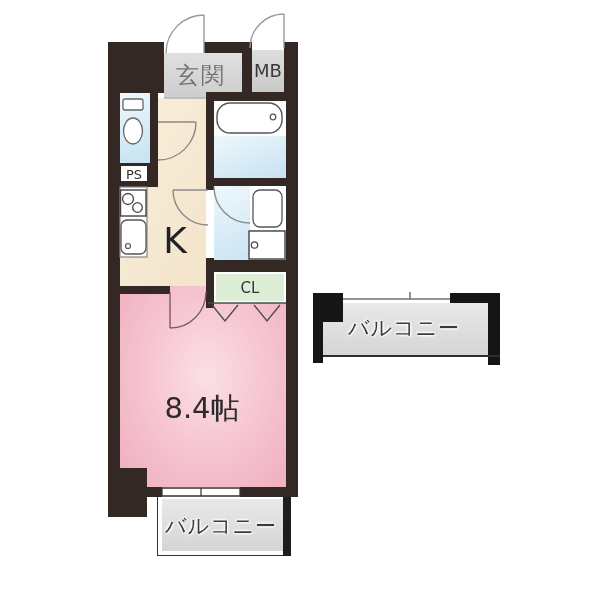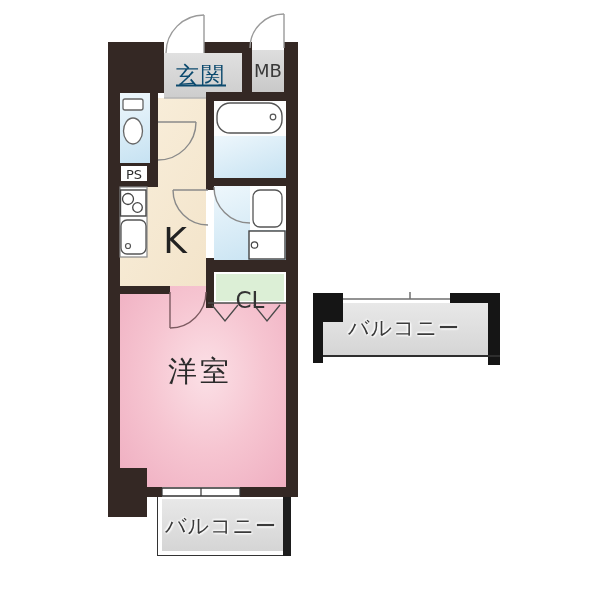--- a/index.html
+++ b/index.html
@@ -146,22 +146,22 @@
       <path d="M162,488 V496 M201,488 V496 M240,488 V496" stroke="#333" stroke-width="1.2" fill="none"></path>
     </g>
 
     <g stroke="#6f6f6f" stroke-width="1.5" fill="none">
       <path d="M343,299 H450"></path>
       <path d="M410,292 V299"></path>
     </g>
     <path d="M323,356 H500" stroke="#2e2e2e" stroke-width="2" fill="none"></path>
   </svg>
 
-  <div class="label" style="left:201px;top:75px;font-size:23px;letter-spacing:2px;color:#0c4a6e;text-decoration:underline;">玄関</div>
+  <div class="label" style="left:201px;top:75px;font-size:23px;letter-spacing:2px;color:#737373;">玄関</div>
   <div class="label" style="left:268px;top:71px;font-size:18px;color:#3a3a3a;">MB</div>
   <div class="label" style="left:134px;top:174px;font-size:13px;color:#2e2e2e;">PS</div>
   <div class="label" style="left:175px;top:241px;font-size:36px;color:#222;">K</div>
-  <div class="label" style="left:250px;top:300px;font-size:23px;color:#333;">CL</div>
-  <div class="label" style="left:200px;top:371px;font-size:29px;letter-spacing:3px;color:#2b2b2b;">洋室</div>
+  <div class="label" style="left:250px;top:288px;font-size:15px;color:#333;">CL</div>
+  <div class="label" style="left:202px;top:408px;font-size:29px;color:#2b2b2b;">8.4帖</div>
   <div class="label glow" style="left:404px;top:328px;font-size:21px;letter-spacing:1px;">バルコニー</div>
   <div class="label glow" style="left:221px;top:526px;font-size:21px;letter-spacing:1px;">バルコニー</div>
 
 </div>
 
 </body></html>

